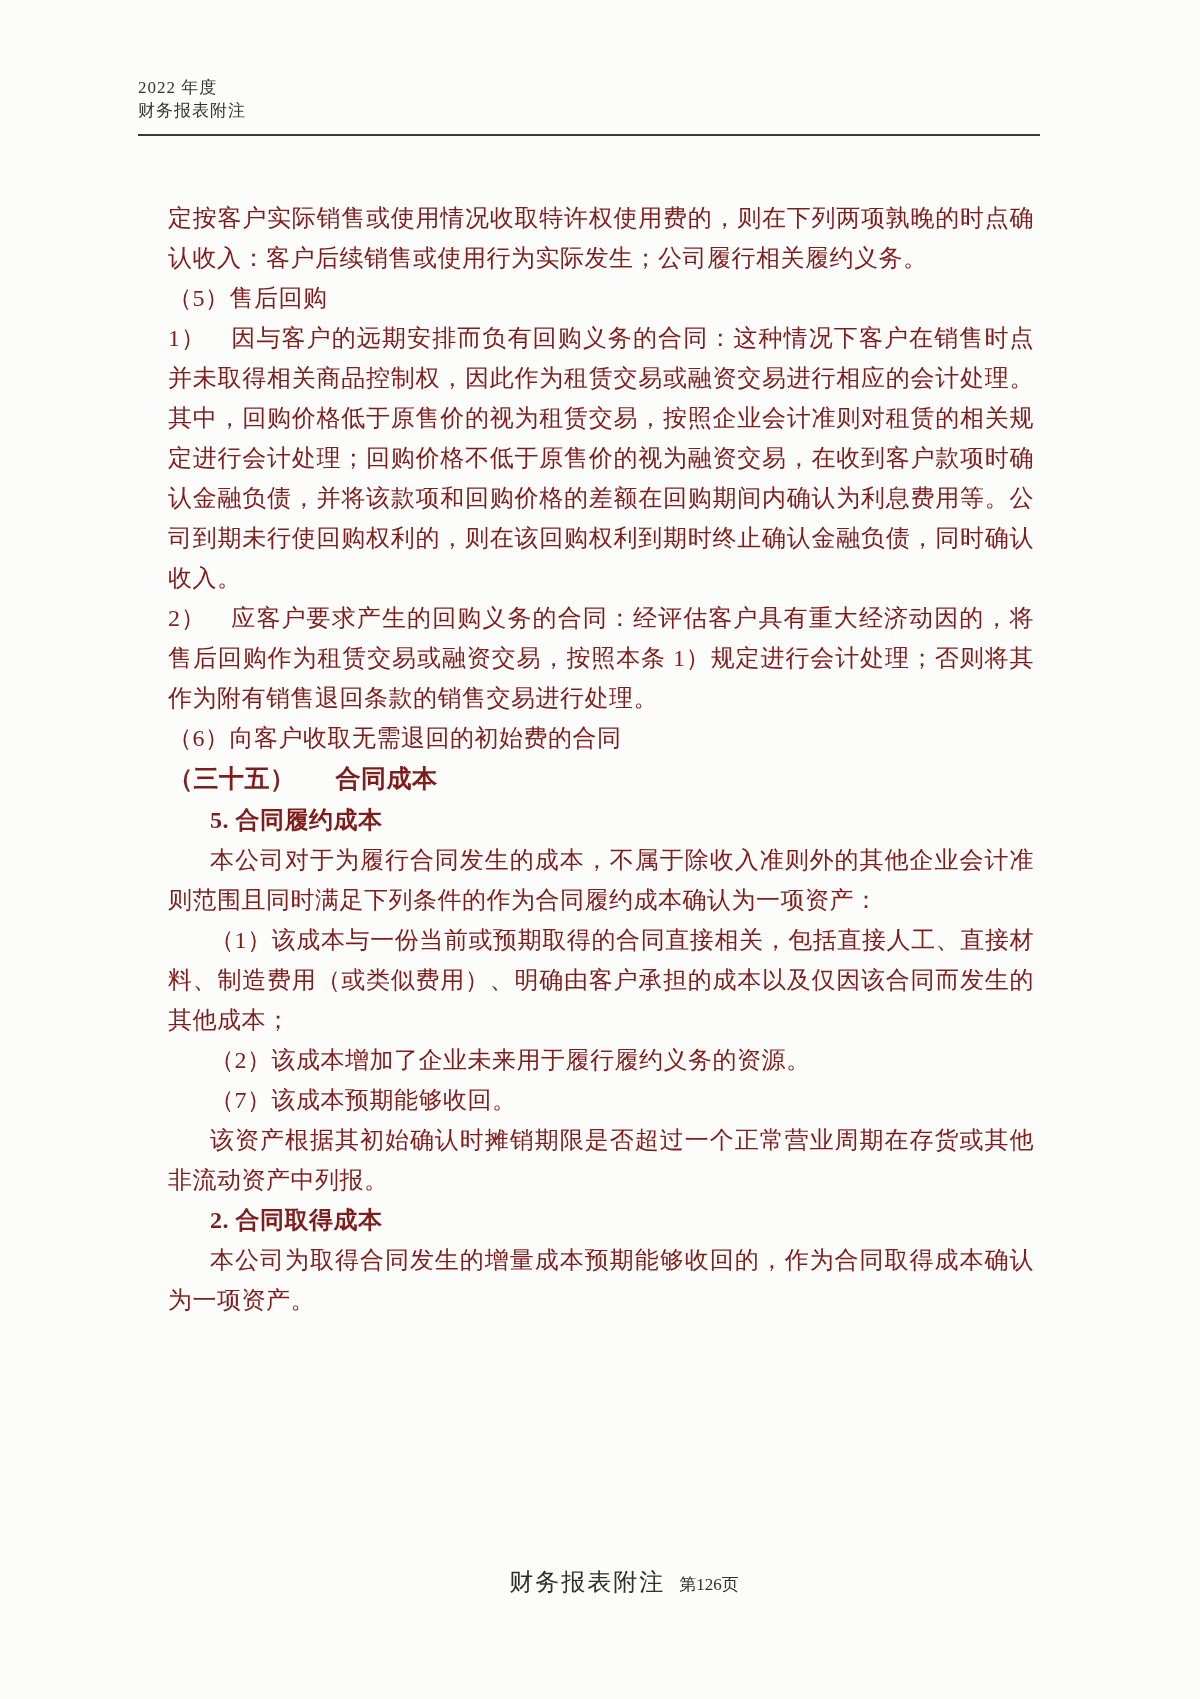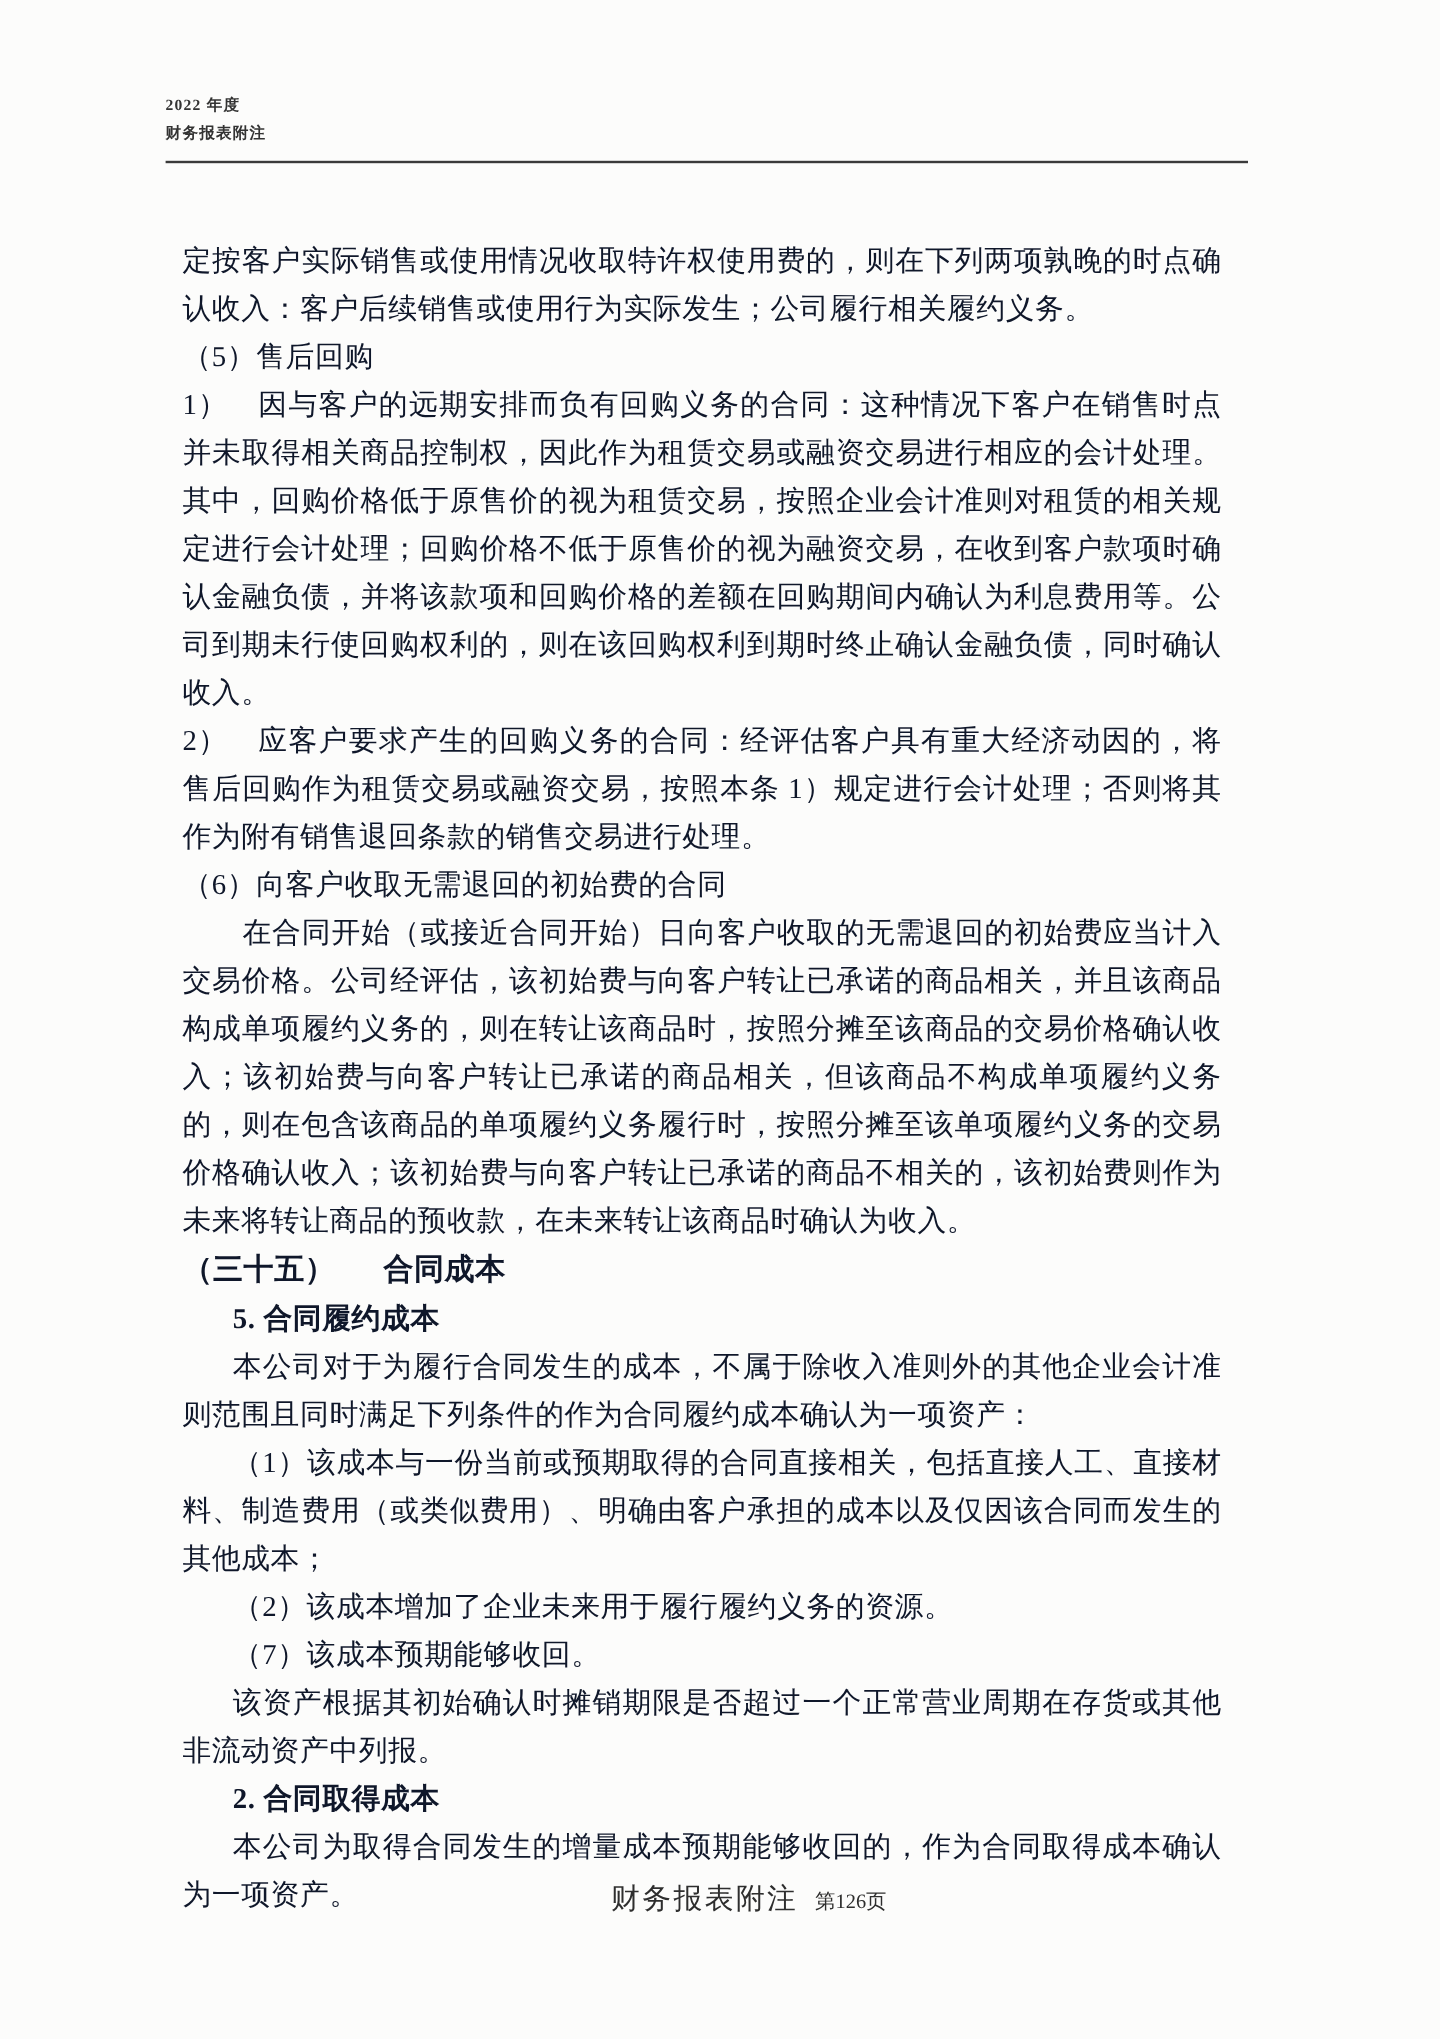--- a/index.html
+++ b/index.html
@@ -17,44 +17,43 @@
     overflow:hidden;
   }
   
   .running-header{
     position:absolute;
     top:76px;
     left:138px;
     right:162px;
   }
   .running-header .hline{
-    font-size:13px;
+    font-size:17px;
     line-height:23px;
     letter-spacing:1px;
     color:#333;
-    font-weight:bold;
   }
   .header-rule{
     position:absolute;
     top:134px;
     left:138px;
     right:160px;
     height:0;
     border-top:2px solid #3a3a3a;
   }
   
   .content{
     position:absolute;
     top:198px;
-    left:152px;
+    left:168px;
     width:866px;
     font-size:24px;
     line-height:40px;
     text-align:justify;
-    color:#0f172a;
+    color:#7f1d1d;
     letter-spacing:0.5px;
   }
   .content p{margin:0;}
   .para-indent2{text-indent:42px;}
   .cont-block{margin-left:97px;}
   .sub-heading{margin-left:122px;}
   .sub-heading-6{margin-left:124px;}
   .indent-block{margin-left:97px;text-indent:50px;}
   .gap-top-s{margin-top:6px;}
   .gap-top-xs{margin-top:5px;}
@@ -109,21 +108,20 @@
     <p class="cont-block">定按客户实际销售或使用情况收取特许权使用费的，则在下列两项孰晚的时点确认收入：客户后续销售或使用行为实际发生；公司履行相关履约义务。</p>
 
     <p class="sub-heading gap-top-s">（5）售后回购</p>
 
     <p>1）　因与客户的远期安排而负有回购义务的合同：这种情况下客户在销售时点并未取得相关商品控制权，因此作为租赁交易或融资交易进行相应的会计处理。其中，回购价格低于原售价的视为租赁交易，按照企业会计准则对租赁的相关规定进行会计处理；回购价格不低于原售价的视为融资交易，在收到客户款项时确认金融负债，并将该款项和回购价格的差额在回购期间内确认为利息费用等。公司到期未行使回购权利的，则在该回购权利到期时终止确认金融负债，同时确认收入。</p>
 
     <p>2）　应客户要求产生的回购义务的合同：经评估客户具有重大经济动因的，将售后回购作为租赁交易或融资交易，按照本条 1）规定进行会计处理；否则将其作为附有销售退回条款的销售交易进行处理。</p>
 
     <p class="sub-heading-6 gap-top-s">（6）向客户收取无需退回的初始费的合同</p>
 
-    <p class="indent-block">在合同开始（或接近合同开始）日向客户收取的无需退回的初始费应当计入交易价格。公司经评估，该初始费与向客户转让已承诺的商品相关，并且该商品构成单项履约义务的，则在转让该商品时，按照分摊至该商品的交易价格确认收入；该初始费与向客户转让已承诺的商品相关，但该商品不构成单项履约义务的，则在包含该商品的单项履约义务履行时，按照分摊至该单项履约义务的交易价格确认收入；该初始费与向客户转让已承诺的商品不相关的，该初始费则作为未来将转让商品的预收款，在未来转让该商品时确认为收入。</p>
 
     <p class="section-heading">
       <span class="sec-num">（三十五）</span><span class="sec-title">合同成本</span>
     </p>
 
     <p class="bold-sub mb8">5. 合同履约成本</p>
 
     <p class="para-indent2">本公司对于为履行合同发生的成本，不属于除收入准则外的其他企业会计准则范围且同时满足下列条件的作为合同履约成本确认为一项资产：</p>
 
     <p class="para-indent2 gap-top-xs">（1）该成本与一份当前或预期取得的合同直接相关，包括直接人工、直接材料、制造费用（或类似费用）、明确由客户承担的成本以及仅因该合同而发生的其他成本；</p>

